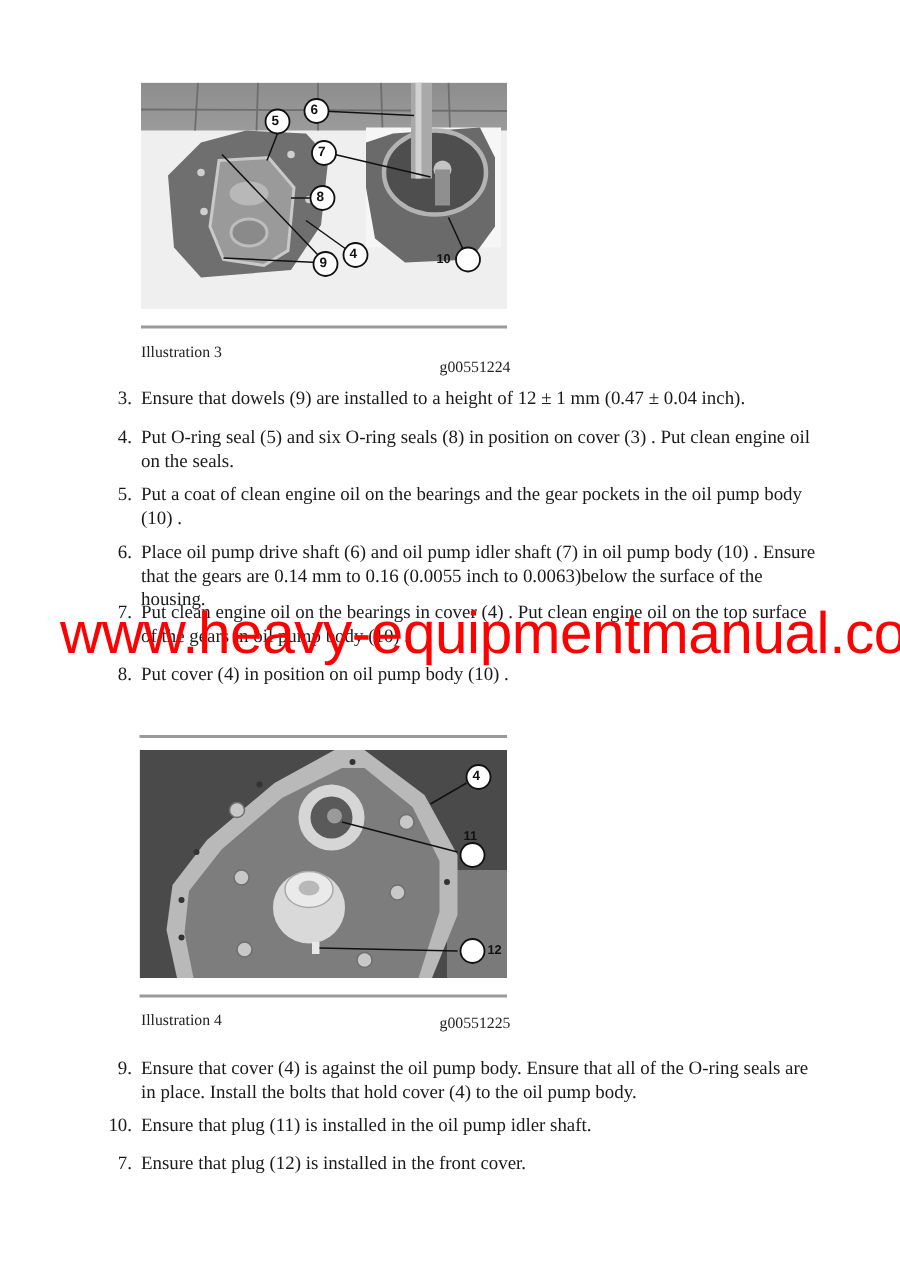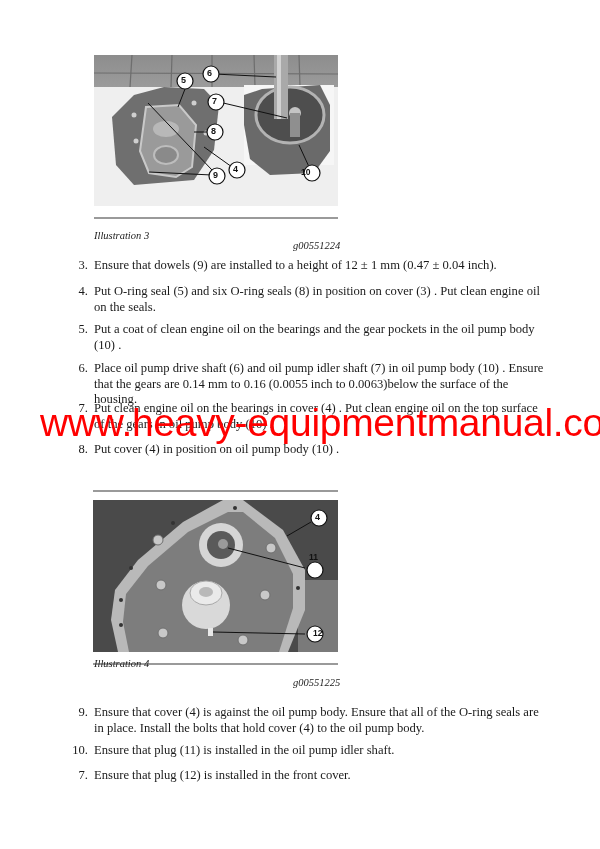--- a/index.html
+++ b/index.html
@@ -2,21 +2,21 @@
 <html><head>
   <meta charset="utf-8">
   <style>
     html, body { margin: 0; padding: 0; background: #ffffff; }
     body { width: 600px; height: 849px; position: relative; overflow: hidden;
            font-family: "Liberation Serif", "DejaVu Serif", serif; color: #1a1a1a; }
     .abs { position: absolute; }
     .photo { position: absolute; overflow: hidden; }
     .photo svg { display: block; }
     .rule { position: absolute; height: 2px; background: #9a9a9a; }
-    .caption { position: absolute; font-size: 10.5px; color: #222; font-style: italic; }
+    .caption { position: absolute; font-size: 10.5px; color: #222; }
     .step { position: absolute; left: 66px; width: 480px; font-size: 12.6px; line-height: 15.5px; }
     .step .num { position: absolute; left: 0; top: 0; width: 22px; text-align: right; }
     .step .txt { position: absolute; left: 28px; top: 0; width: 455px; font-family: Liberation Serif, serif; }
     .watermark { position: absolute; left: 40px; top: 401px; width: 520px;
                  font-family: "Liberation Sans", "DejaVu Sans", sans-serif;
                  font-size: 39px; line-height: 44px; color: #ff0000; letter-spacing: -0.3px;
                  white-space: nowrap; }
     .callout { font-family: "Liberation Sans", "DejaVu Sans", sans-serif; font-weight: bold; }
   </style>
 </head>
@@ -80,21 +80,21 @@
       <circle cx="123" cy="121" r="8"></circle>
       <circle cx="218" cy="118" r="8"></circle>
     </g>
   </svg>
   <span class="abs callout" style="left:113px; top:13px; font-size:9px; color:#111;">6</span>
   <span class="abs callout" style="left:87px; top:20px; font-size:9px; color:#111;">5</span>
   <span class="abs callout" style="left:118px; top:41px; font-size:9px; color:#111;">7</span>
   <span class="abs callout" style="left:117px; top:71px; font-size:9px; color:#111;">8</span>
   <span class="abs callout" style="left:139px; top:109px; font-size:9px; color:#111;">4</span>
   <span class="abs callout" style="left:119px; top:115px; font-size:9px; color:#111;">9</span>
-  <span class="abs callout" style="left:207px; top:112px; font-size:8.5px; color:#111;">10</span>
+  <span class="abs callout" style="left:197px; top:112px; font-size:8.5px; color:#111;">10</span>
 </div>
 
 <div class="rule" style="left:94px; top:217px; width:244px;"></div>
 <span class="caption" style="left:94px; top:230px;">Illustration 3</span>
 <span class="caption" style="left:293px; top:240px;">g00551224</span>
 
 <div class="step" style="top:258px;">
   <span class="num">3.</span>
   <span class="txt">Ensure that dowels (9) are installed to a height of 12 ± 1 mm (0.47 ± 0.04 inch).</span>
 </div>
@@ -163,24 +163,24 @@
       <line x1="212" y1="134" x2="120" y2="132"></line>
     </g>
     <g fill="#ffffff" stroke="#111" stroke-width="1.2">
       <circle cx="226" cy="18" r="8"></circle>
       <circle cx="222" cy="70" r="8"></circle>
       <circle cx="222" cy="134" r="8"></circle>
     </g>
   </svg>
   <span class="abs callout" style="left:222px; top:12px; font-size:9px; color:#111;">4</span>
   <span class="abs callout" style="left:216px; top:52px; font-size:8.5px; color:#111;">11</span>
-  <span class="abs callout" style="left:220px; top:128px; font-size:8.5px; color:#111;">12</span>
+  <span class="abs callout" style="left:232px; top:128px; font-size:8.5px; color:#111;">12</span>
 </div>
 <div class="rule" style="left:93px; top:663px; width:245px;"></div>
-<span class="caption" style="left:94px; top:658px;">Illustration 4</span>
+<span class="caption" style="left:94px; top:675px;">Illustration 4</span>
 <span class="caption" style="left:293px; top:677px;">g00551225</span>
 
 <div class="step" style="top:705px;">
   <span class="num">9.</span>
   <span class="txt">Ensure that cover (4) is against the oil pump body. Ensure that all of the O-ring seals are in place. Install the bolts that hold cover (4) to the oil pump body.</span>
 </div>
 <div class="step" style="top:743px;">
   <span class="num">10.</span>
   <span class="txt">Ensure that plug (11) is installed in the oil pump idler shaft.</span>
 </div>

